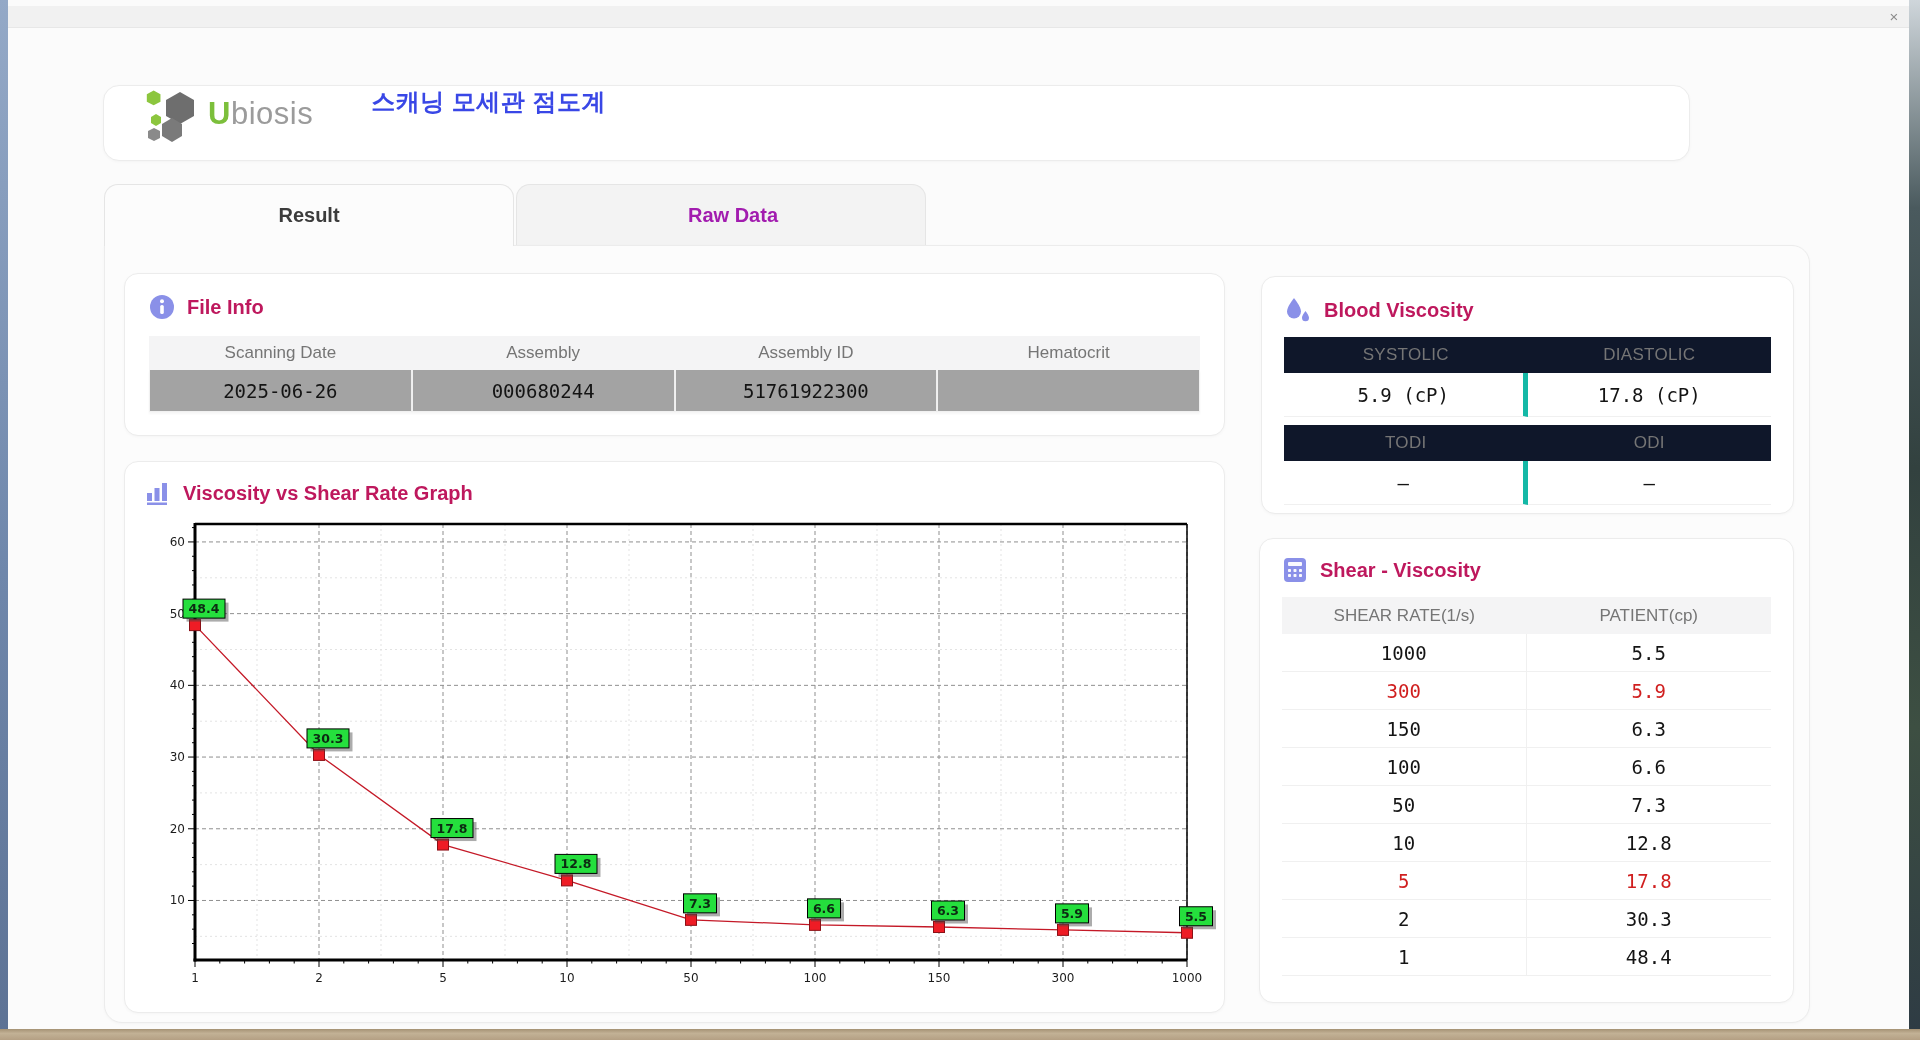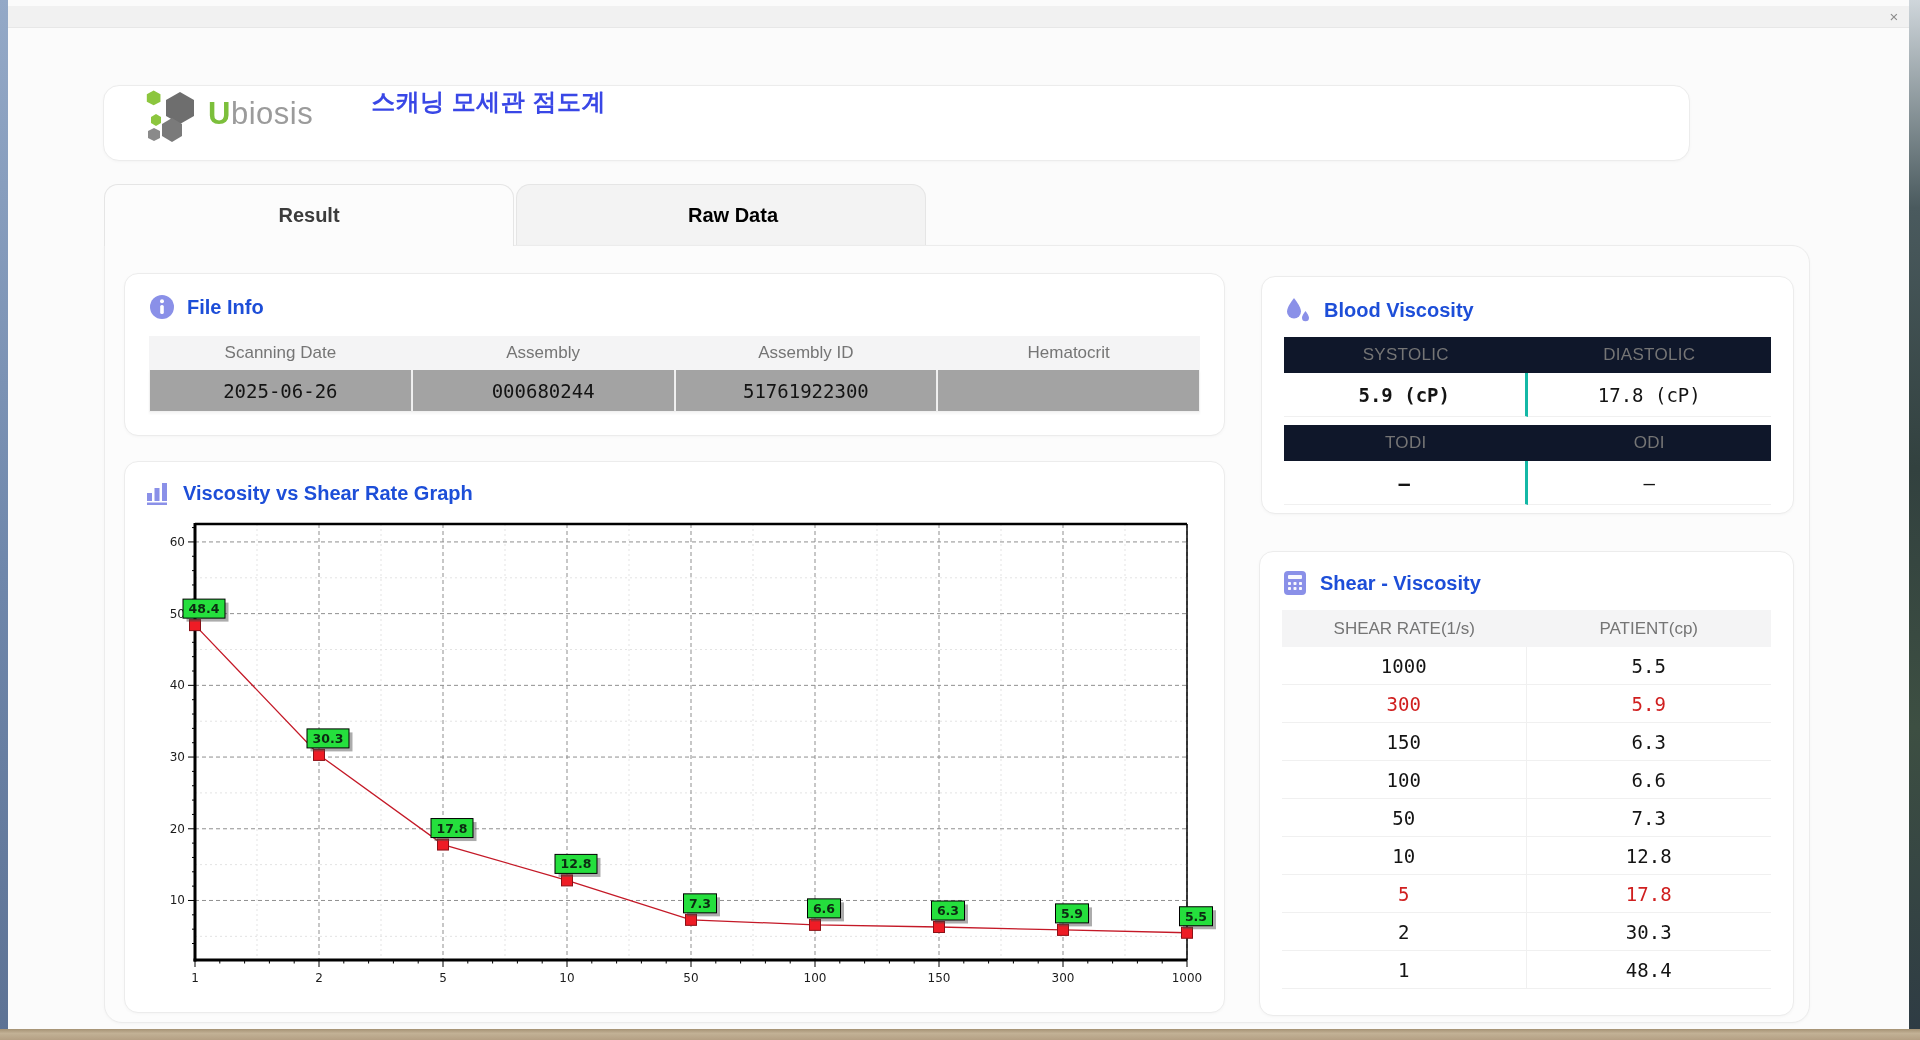--- a/index.html
+++ b/index.html
@@ -32,29 +32,29 @@
   .brand-text .u { color:#7cbf3b; }
   .brand-text .rest { color:#9b9b9b; font-weight:500; }
   .app-title { margin-left:58px; color:#3947e6; font-size:24px; font-weight:bold; letter-spacing:0.5px; }
 
   
   .tabs { position:absolute; left:96px; top:156px; display:flex; }
   .tab { width:410px; height:62px; display:flex; align-items:center; justify-content:center;
     font-size:20px; font-weight:bold; border:1px solid #e5e5e5; border-bottom:none;
     border-radius:14px 14px 0 0; }
   .tab.active { background:#fcfcfc; color:#3c3c3c; position:relative; z-index:3; margin-bottom:-1px; }
-  .tab.inactive { background:#f3f3f3; color:#000000; margin-left:2px;padding-left:24px; }
+  .tab.inactive { background:#f3f3f3; color:#a21caf; margin-left:2px;padding-left:24px; }
 
   
   .content-card { position:absolute; left:96px; top:217px; width:1706px; height:778px;
     background:#fcfcfc; border:1px solid #ececec; border-radius:0 18px 18px 18px;
     box-shadow:0 1px 3px rgba(0,0,0,0.03); z-index:2; }
 
   .section-title { display:flex; align-items:center; gap:12px;
-    color:#1d4ed8; font-size:20px; font-weight:bold; }
+    color:#be185d; font-size:20px; font-weight:bold; }
 
   .file-info-card { position:absolute; left:19px; top:27px; width:1101px; height:163px;
     padding:20px 24px; border-radius:14px; }
   .fields { display:grid; grid-template-columns:repeat(4,1fr); margin-top:16px; }
   .field-header { height:34px; background:#f4f4f5; color:#757575; font-size:17px;
     display:flex; align-items:center; justify-content:center; }
   .field-value { height:42px; background:#a3a3a3; border:1px solid #f1f1f1; border-top:none;
     color:#141414; font-size:19px; font-family:"DejaVu Sans Mono", monospace;
     display:flex; align-items:center; justify-content:center;
     box-shadow:0 2px 2px rgba(0,0,0,0.04); }
@@ -71,23 +71,23 @@
   .bv-card { position:absolute; left:1156px; top:30px; width:533px; height:238px;
     padding:20px 22px; border-radius:14px; }
   .pair-table { margin-top:14px; }
   .pair-head { display:grid; grid-template-columns:1fr 1fr; background:#0f172a; }
   .pair-head div { height:36px; display:flex; align-items:center; justify-content:center;
     color:#757575; font-size:17px; letter-spacing:0.3px; }
   .pair-vals { display:grid; grid-template-columns:1fr 1fr; }
   .pair-vals div { height:44px; display:flex; align-items:center; justify-content:center;
     color:#141414; font-size:19px; font-family:"DejaVu Sans Mono", monospace;
     border-bottom:1px solid #f0f0f0; }
-  .pair-vals div:first-child { border-right:3px solid #14b8a6;font-weight:bold; }
-
-  .sv-card { position:absolute; left:1154px; top:305px; width:535px; height:465px;
+  .pair-vals div:first-child { border-right:5px solid #14b8a6; }
+
+  .sv-card { position:absolute; left:1154px; top:292px; width:535px; height:465px;
     padding:18px 22px; border-radius:14px; }
   .sv-head { display:grid; grid-template-columns:1fr 1fr; background:#f4f4f5; margin-top:14px; }
   .sv-head div { height:37px; display:flex; align-items:center; justify-content:center;
     color:#757575; font-size:17px; }
   .sv-row { display:grid; grid-template-columns:1fr 1fr; }
   .sv-row .cell { height:38px; display:flex; align-items:center; justify-content:center;
     color:#141414; font-size:19px; font-family:"DejaVu Sans Mono", monospace;
     border-bottom:1px solid #f0f0f0; }
   .sv-row .cell:first-child { border-right:1px solid #f0f0f0; }
   .sv-row.red .cell { color:#d01f1f; }

